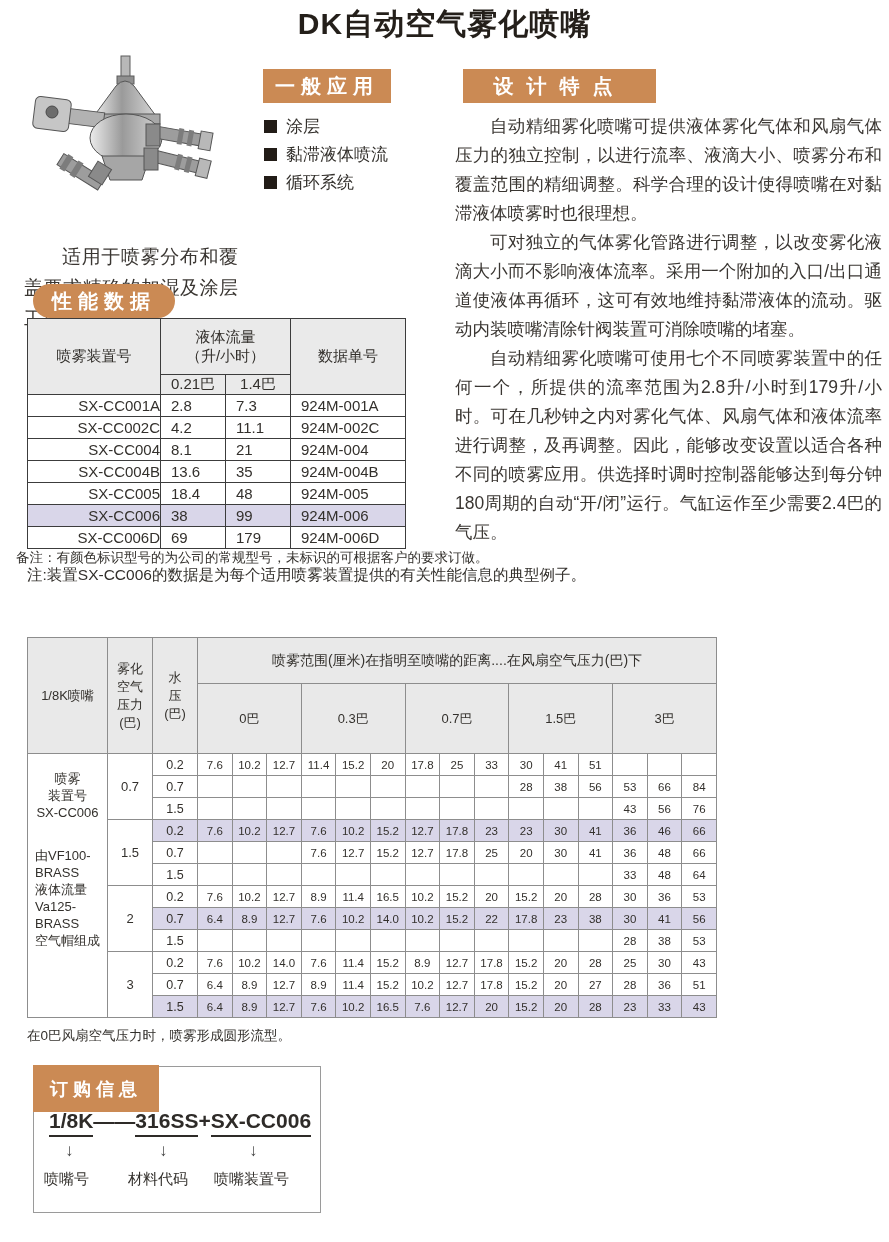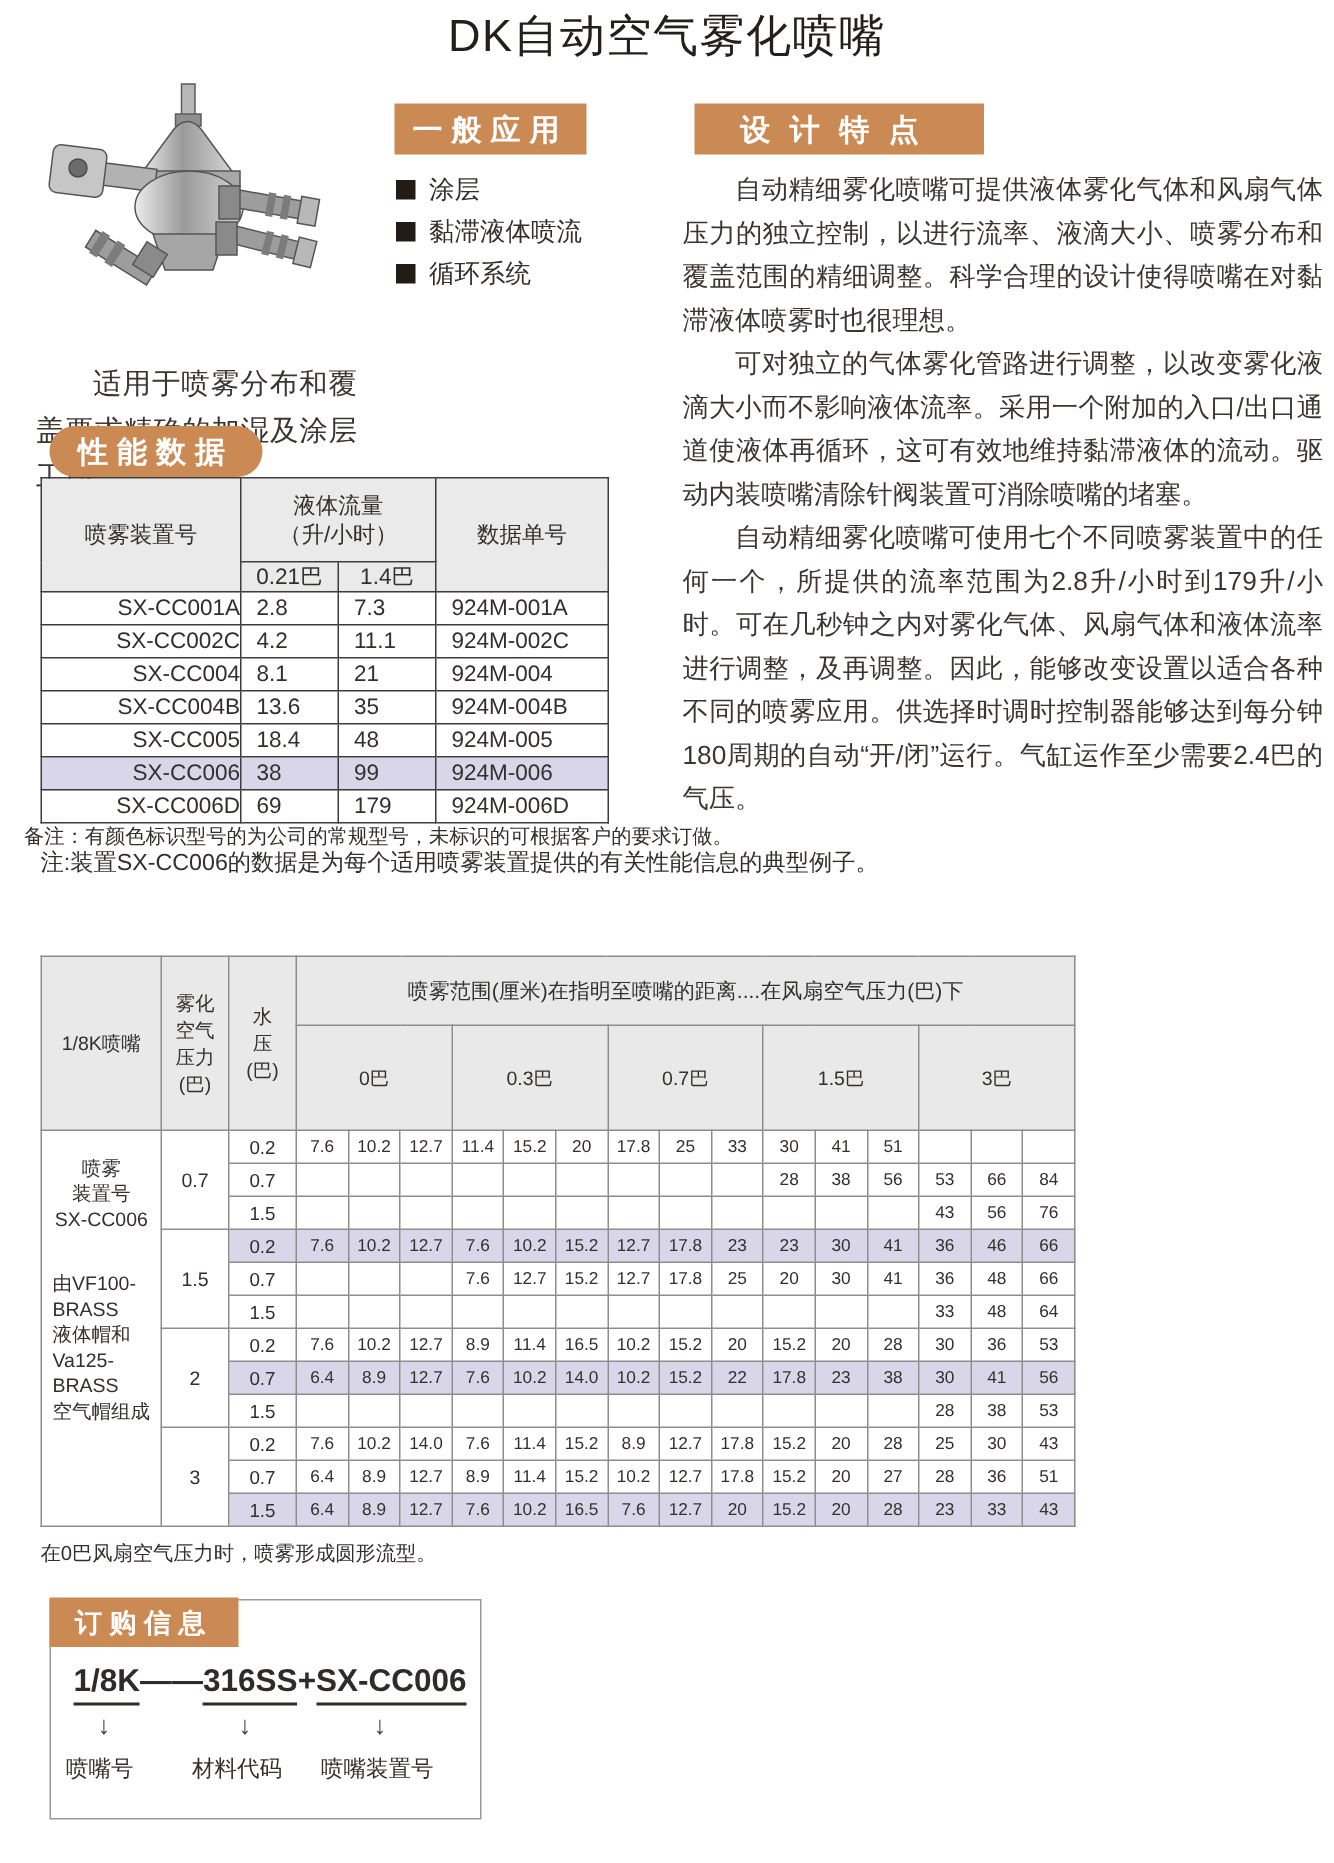--- a/index.html
+++ b/index.html
@@ -4,21 +4,21 @@
 <style>
   * { box-sizing: border-box; margin: 0; padding: 0; }
   html,body { background:#fff; }
   .page {
     position: relative; width: 889px; height: 1242px; margin: 0 auto;
     background: #fff; overflow: hidden;
     font-family: "Liberation Sans", "DejaVu Sans", sans-serif; color: #333;
   }
   .title {
     position: absolute; top: 4px; left: 0; width: 100%;
-    text-align: center; font-size: 30px; font-weight: normal; color: #241f1a;
+    text-align: center; font-size: 30px; font-weight: bold; color: #241f1a;
     letter-spacing: 1px;
   }
   
   .sec-header {
     background: #cb8a54; color: #fff; font-weight: bold; font-size: 20px;
     letter-spacing: 6px; display: flex; align-items: center; justify-content: center;
   }
   .apps-header  { position: absolute; left: 263px; top: 69px;  width: 128px; height: 34px; }
   .design-header{ position: absolute; left: 463px; top: 69px;  width: 193px; height: 34px; letter-spacing: 13px; }
   .perf-header  { position: absolute; left: 33px;  top: 284px; width: 142px; height: 34px; border-radius: 17px; }
@@ -82,21 +82,21 @@
   .lefttop { margin-top: 16px; text-align: center; font-size: 13px; line-height: 17px; }
   .leftbottom { margin-top: 26px; text-align: left; padding-left: 7px; font-size: 13px; line-height: 17px; }
 
   .spray-footnote { position: absolute; left: 27px; top: 1027px; font-size: 13.5px; color: #33302c; }
 
   
   .order-wrap {
     position: absolute; left: 33px; top: 1066px; width: 288px; height: 147px;
     border: 1px solid #9a9a9a; background: #fff;
   }
-  .order-header { position: absolute; left: -1px; top: -2px; width: 126px; height: 33px; font-size: 18px; letter-spacing: 5px; }
+  .order-header { position: absolute; left: -1px; top: -2px; width: 126px; height: 47px; font-size: 18px; letter-spacing: 5px; }
   .order-code {
     position: absolute; left: 15px; top: 42px; font-size: 21px; font-weight: bold; color: #2e2b28;
     white-space: nowrap;
   }
   .order-code .u { display: inline-block; border-bottom: 2px solid #2e2b28; padding-bottom: 2px; }
   .arrow { position: absolute; top: 74px; font-size: 17px; font-weight: bold; color: #444; }
   .arrow.a1 { left: 31px; } .arrow.a2 { left: 125px; } .arrow.a3 { left: 215px; }
   .order-label { position: absolute; top: 103px; font-size: 15px; color: #33302c; }
   .order-label.l1 { left: 10px; } .order-label.l2 { left: 94px; } .order-label.l3 { left: 180px; }
 </style>
@@ -273,21 +273,21 @@
       </tr>
     </thead>
     <tbody id="spray-body">
         <tr>
           <td class="leftcell" rowspan="12">
             <div class="lefttop pre">喷雾
 装置号
 SX-CC006</div>
             <div class="leftbottom pre">由VF100-
 BRASS
-液体帽和
+液体流量
 Va125-
 BRASS
 空气帽组成</div>
           </td>
           <td class="aircell" rowspan="3">0.7</td>
           <td class="watercell">0.2</td>
           <td class="valcell">7.6</td>
           <td class="valcell">10.2</td>
           <td class="valcell">12.7</td>
           <td class="valcell">11.4</td>

